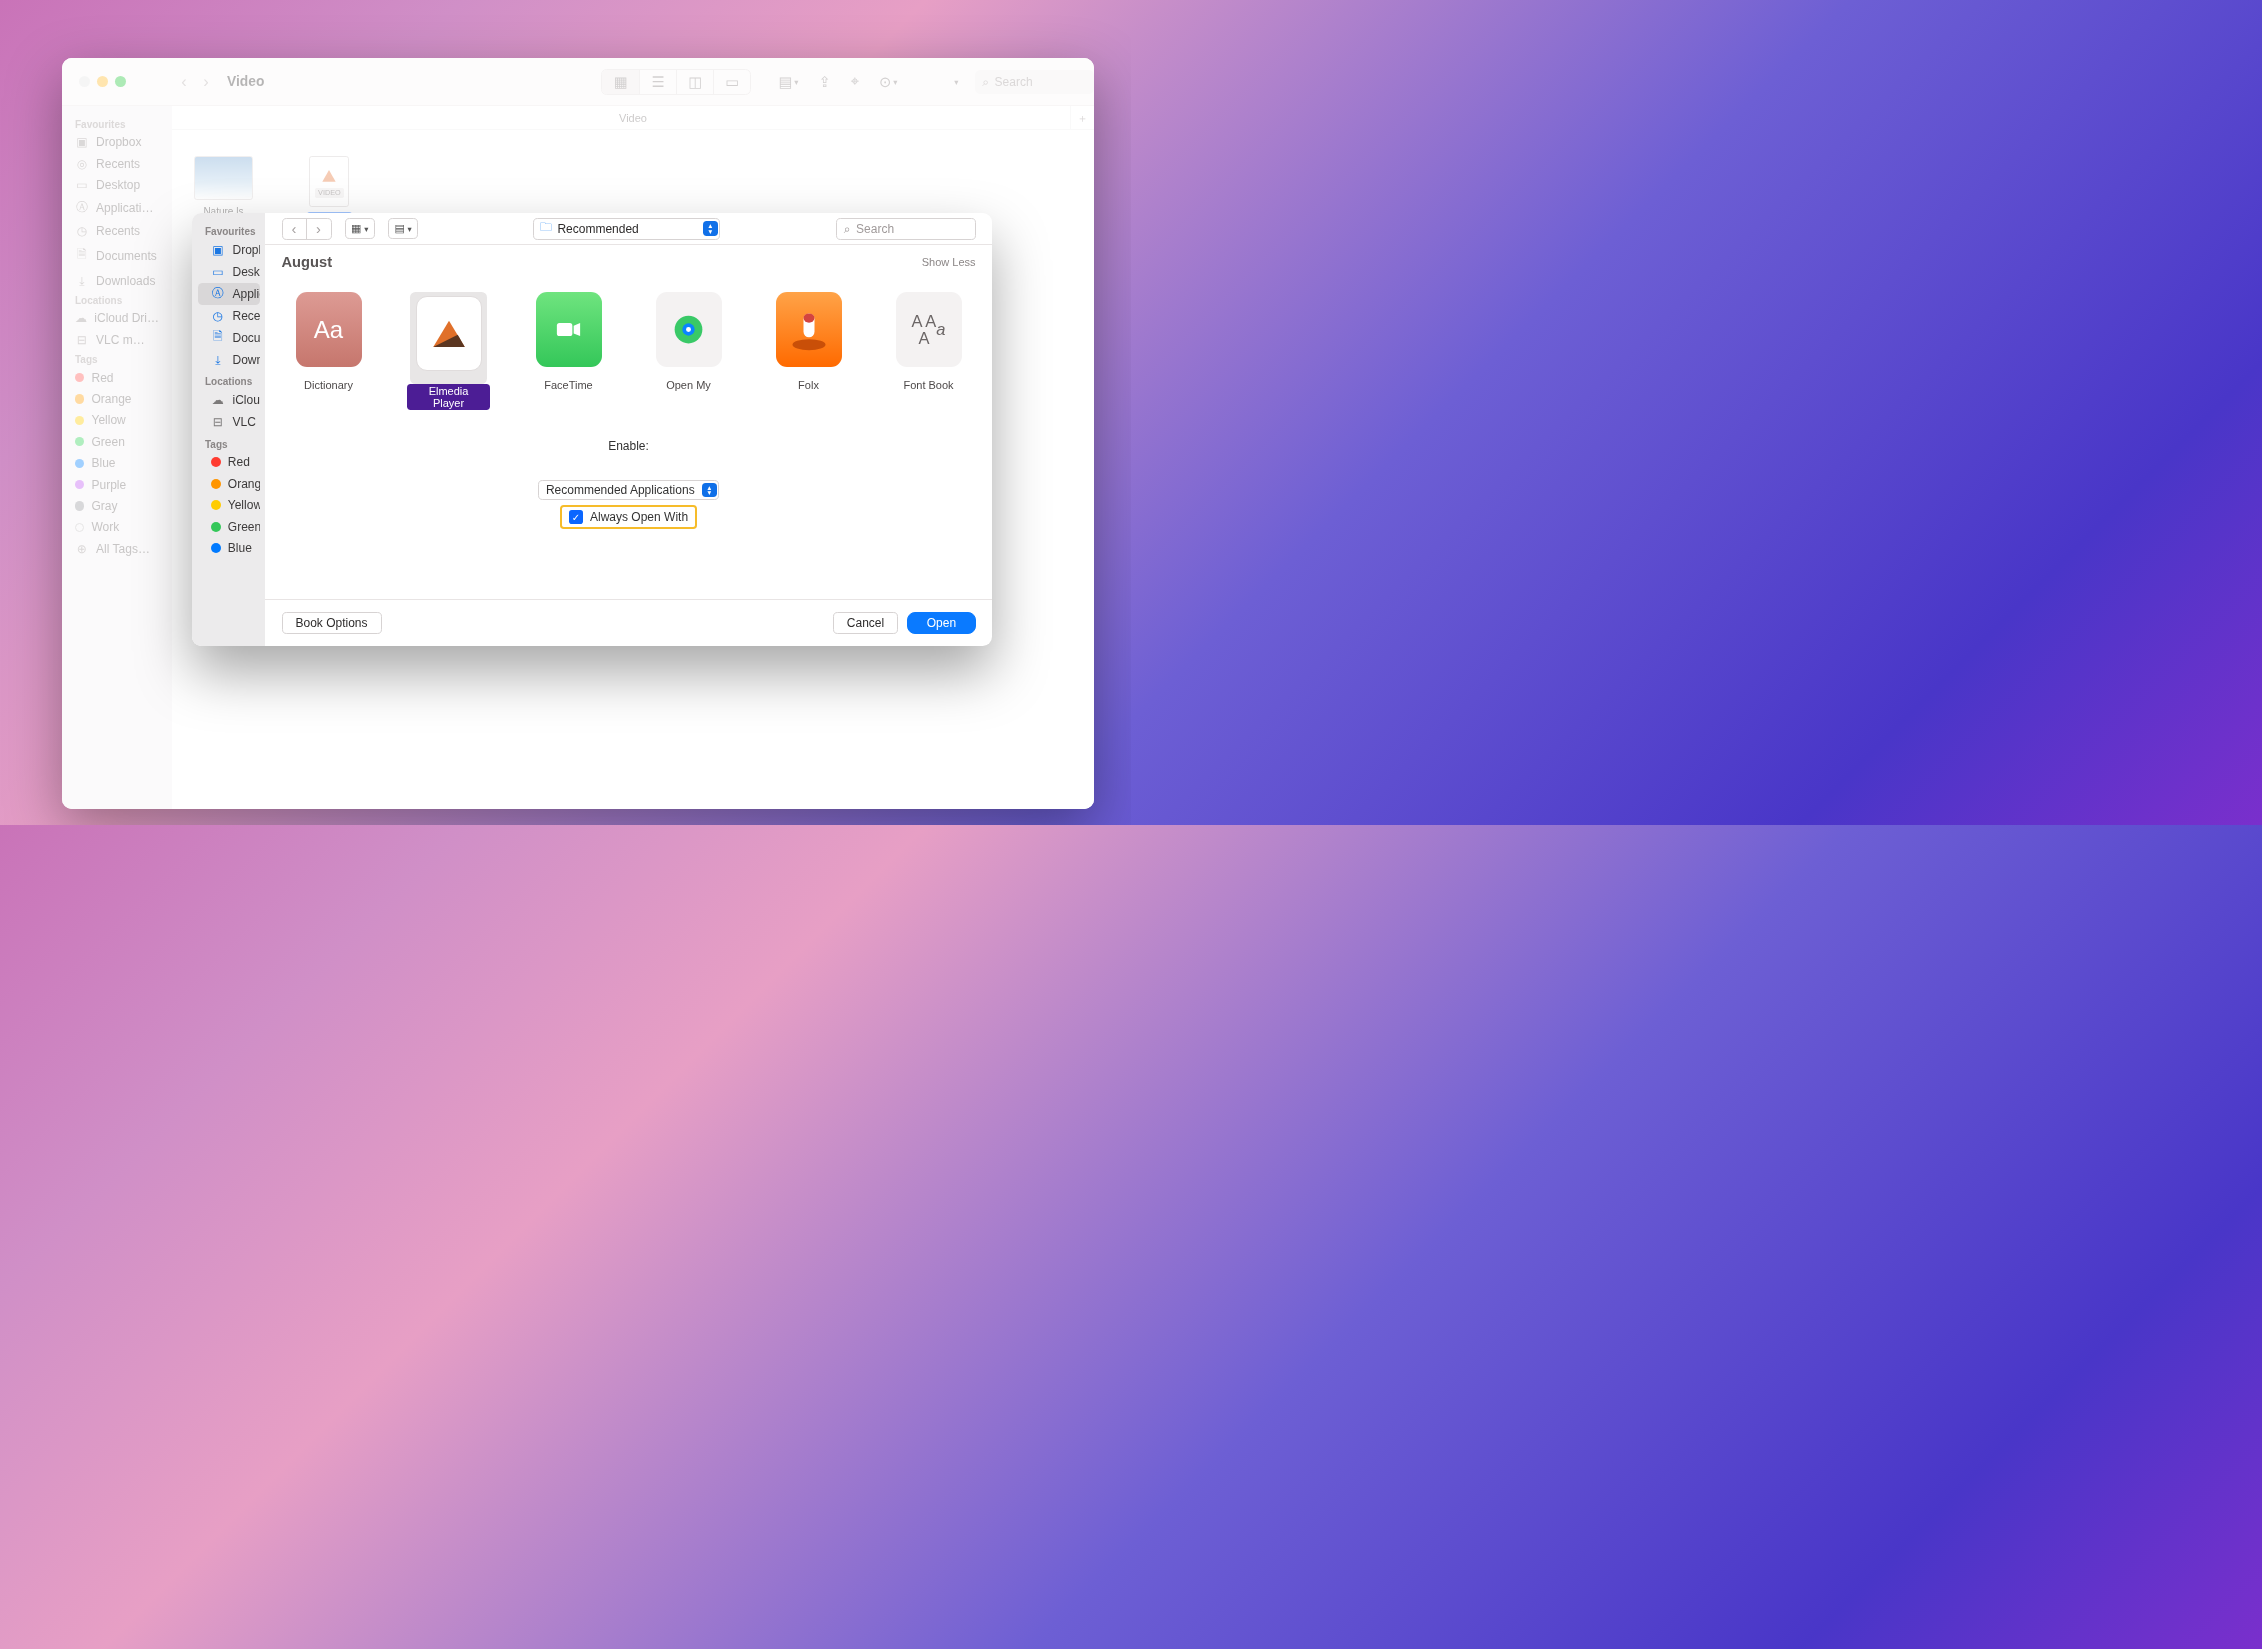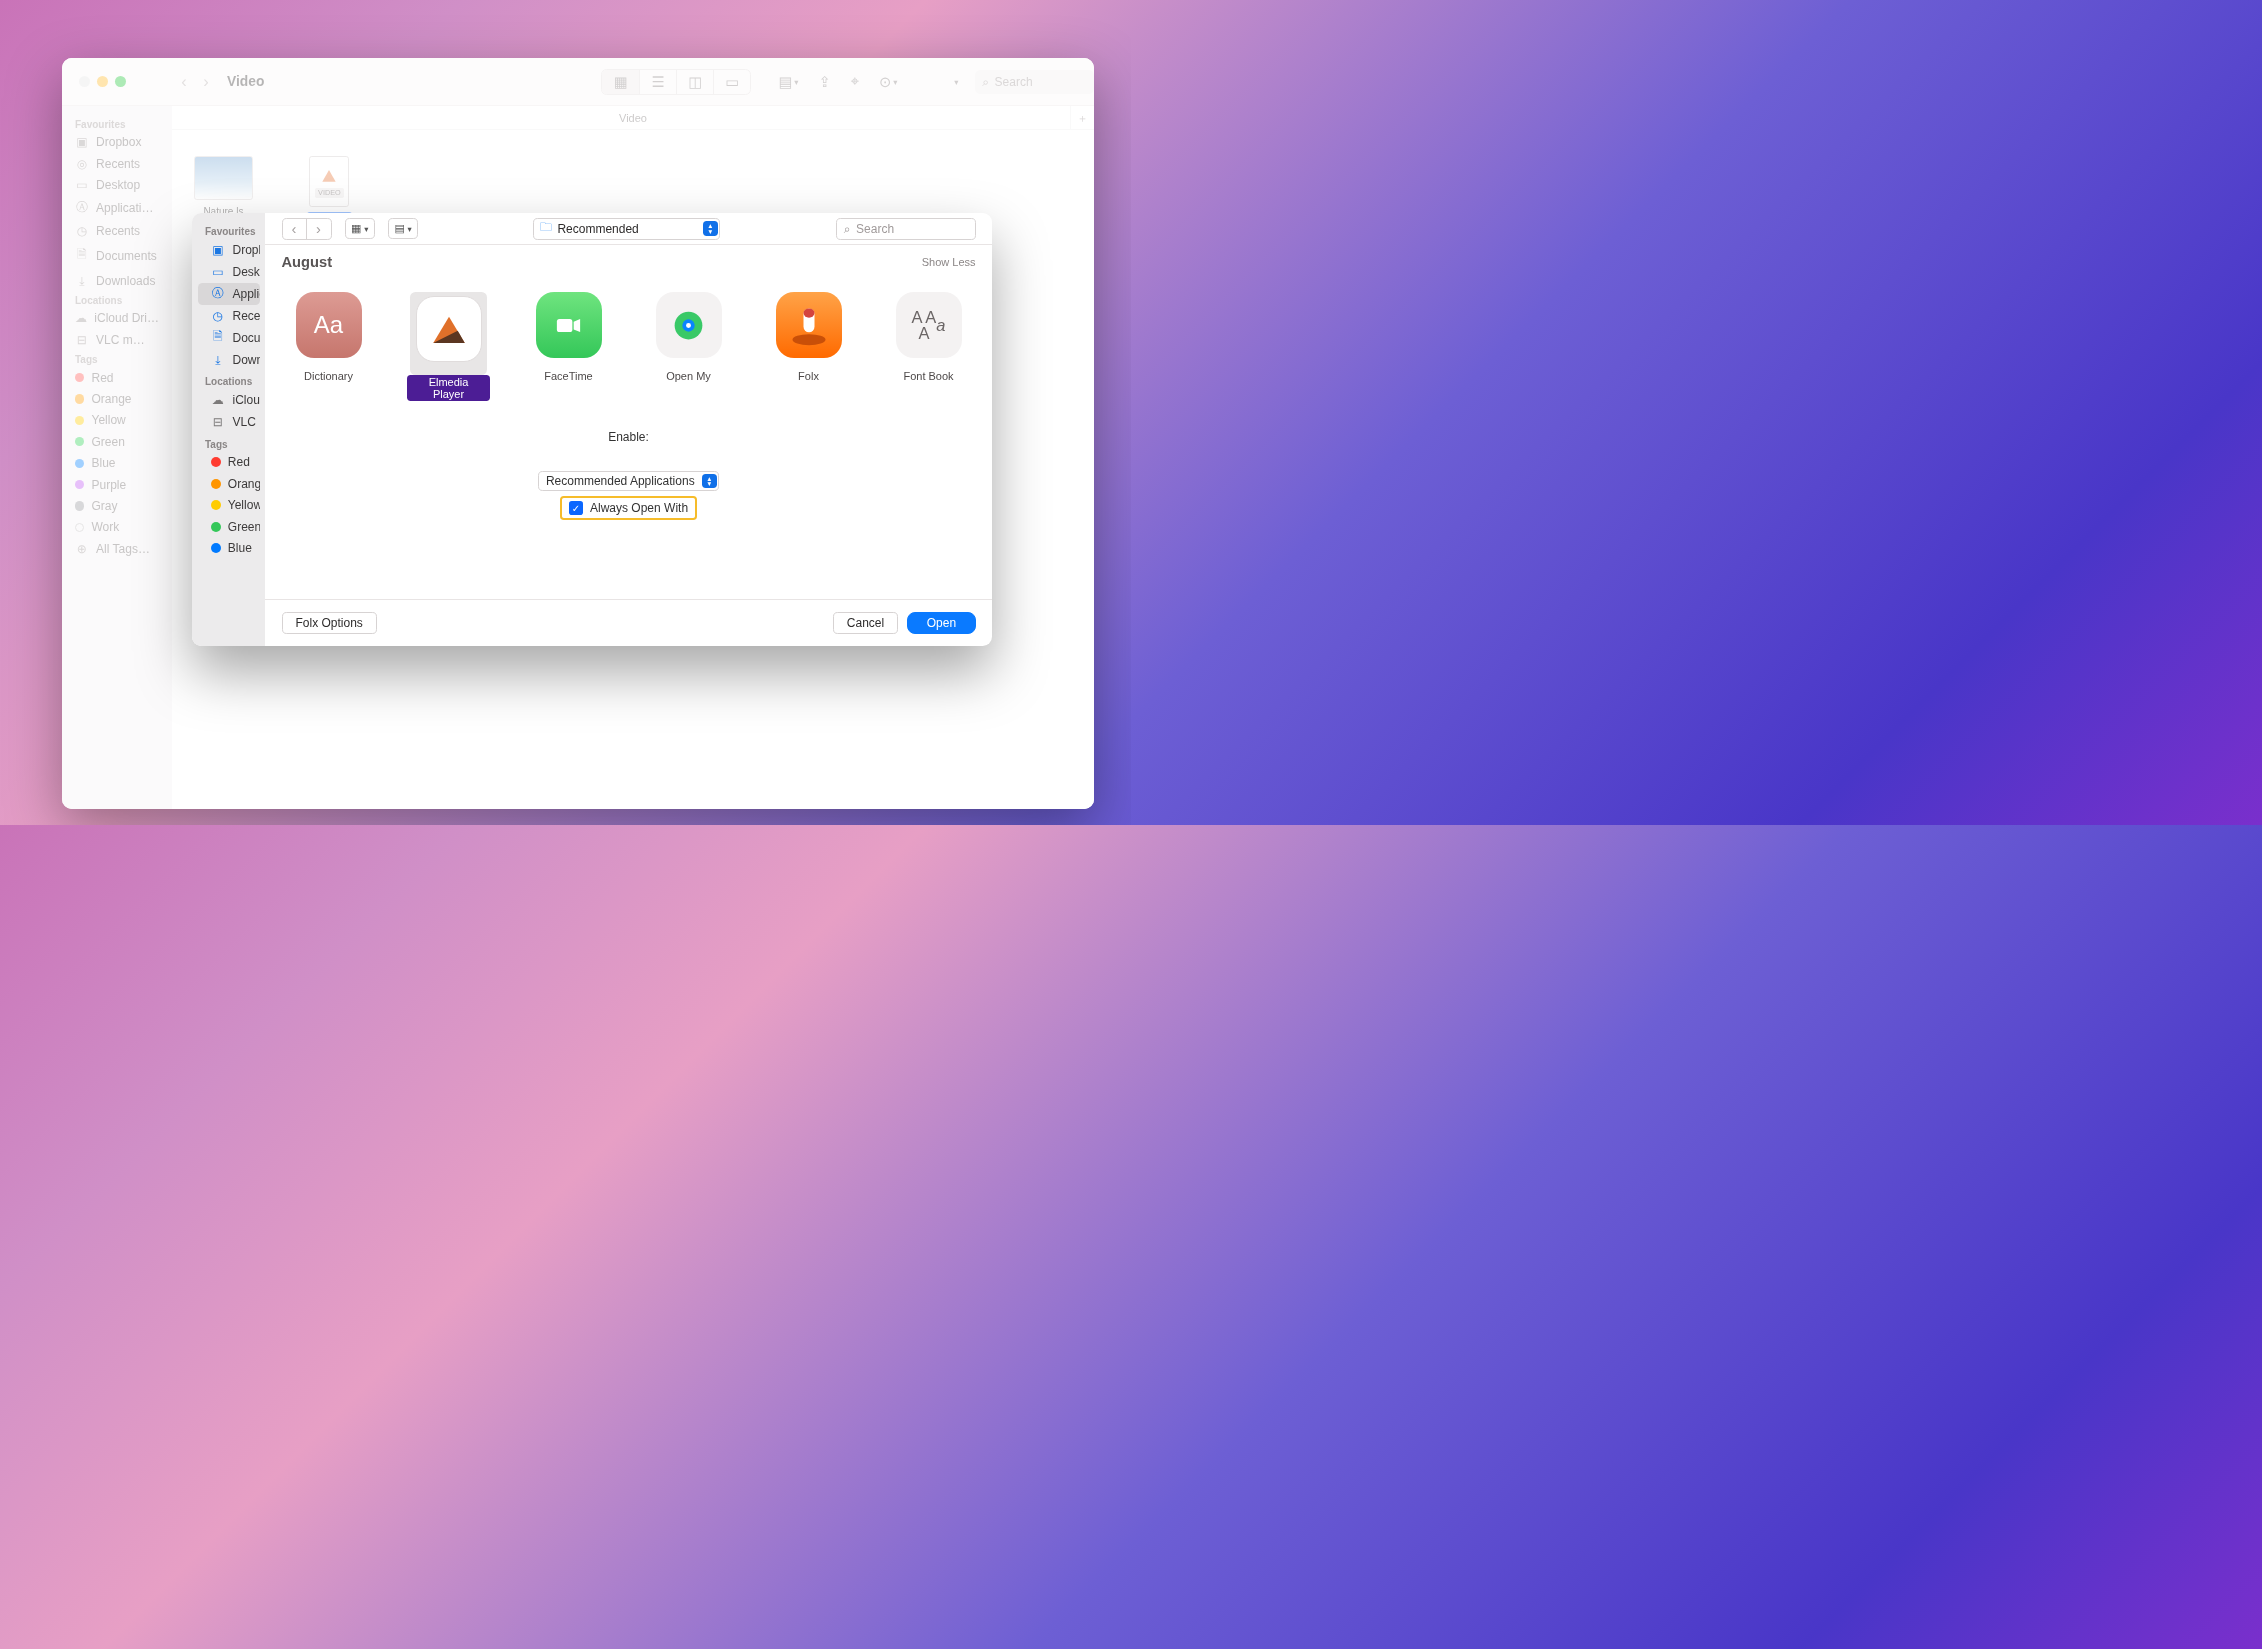--- a/index.html
+++ b/index.html
@@ -77,21 +77,21 @@
 .loc-pop .folder{color:#3f95f3;}
 .loc-pop .stepper{margin-left:auto; width:14.7px; height:14.7px; background:#1070e8; border-radius:3.7px; color:#fff; font-size:7.3px; display:flex;flex-direction:column;align-items:center;justify-content:center; line-height:5.5px;}
 .dlg-search{width:140px; height:22px; border:0.9px solid #d7d3d3; border-radius:4.6px; display:flex;align-items:center; padding:0 7.3px; color:#a09a9a; font-size:12px; gap:5.5px;}
 
 .apps-area{flex:1; border-top:0.9px solid #e8e4e4; border-bottom:0.9px solid #e8e4e4; overflow:hidden; padding:0 16.5px;}
 .section-head{display:flex; align-items:center; justify-content:space-between; padding:9.2px 0 5.5px;}
 .section-head .mo{font-size:14.7px; font-weight:600; color:#595555;}
 .section-head .less{font-size:11px; color:#8b8686;}
 .app-grid{display:flex; gap:37px; padding:16.5px 5.5px;}
 .app-cell{width:83px; text-align:center;}
-.app-ic{width:66px;height:66px;border-radius:18px; margin:0 auto 9.2px; display:flex;align-items:center;justify-content:center; font-size:24px; color:#fff; position:relative;}
+.app-ic{width:66px;height:75px;border-radius:11px; margin:0 auto 9.2px; display:flex;align-items:center;justify-content:center; font-size:24px; color:#fff; position:relative;}
 .app-cell.sel .app-ic-wrap{background:#e8e6e6; border-radius:5.5px; padding:3.7px 5.5px; display:inline-block;}
 .app-cell.sel .app-name{background:#4c1d95; color:#fff; border-radius:3.7px; padding:0.9px 5.5px;}
 .app-name{font-size:11px; color:#4d4949; display:inline-block;}
 
 .ic-dict{background:linear-gradient(#dd9b94,#c6766d);} 
 .ic-elm{background:#fff; border:0.9px solid #e0dcdc;}
 .ic-elm svg{width:42px;height:42px;}
 .ic-ft{background:linear-gradient(#6fe47f,#34c759);} 
 .ic-find{background:#f4f2f2;} 
 .ic-folx{background:linear-gradient(#ffa348,#ff6a00); overflow:hidden;} 
@@ -398,20 +398,20 @@
           </div>
         </div>
         <div class="always-row">
           <div class="cbx">✓</div>
           <span>Always Open With</span>
         </div>
       </div>
     </div>
 
     <div class="dlg-buttons">
-      <div class="btn">Folx Options</div>
+      <div class="btn">Book Options</div>
       <div class="spacer"></div>
       <div class="btn">Cancel</div>
       <div class="btn primary">Open</div>
     </div>
   </div>
 </div>
 
 
 </body></html>

